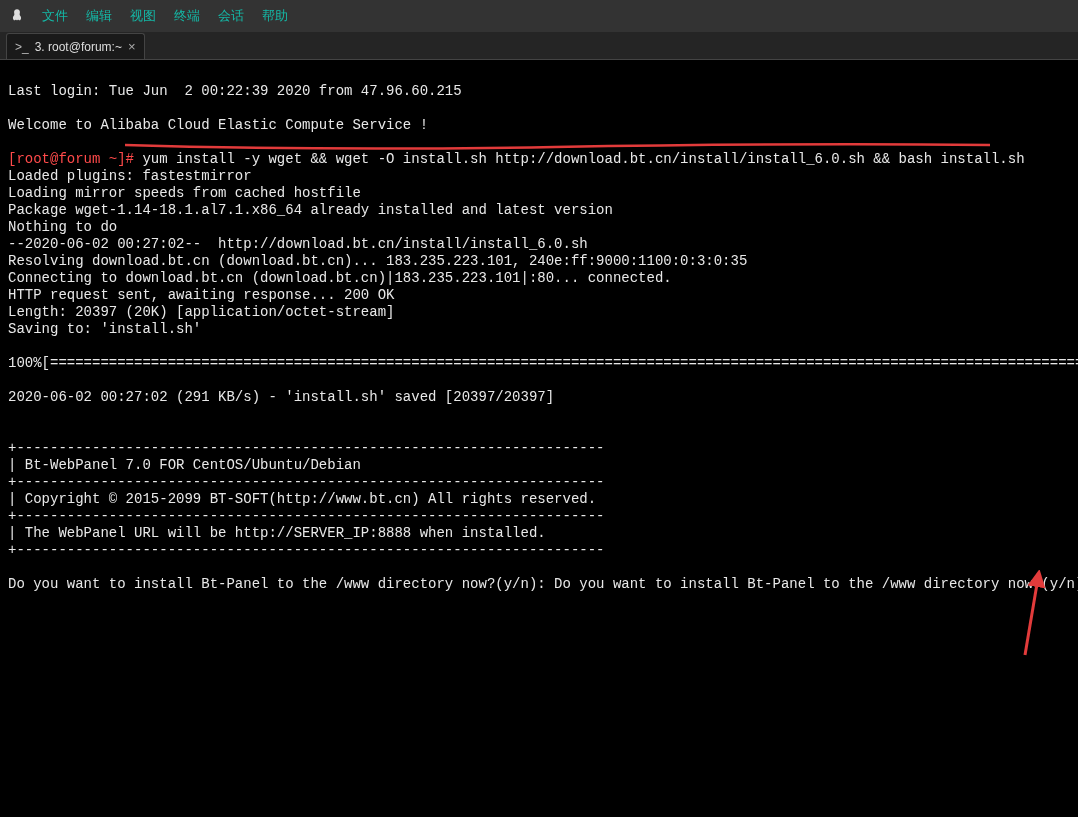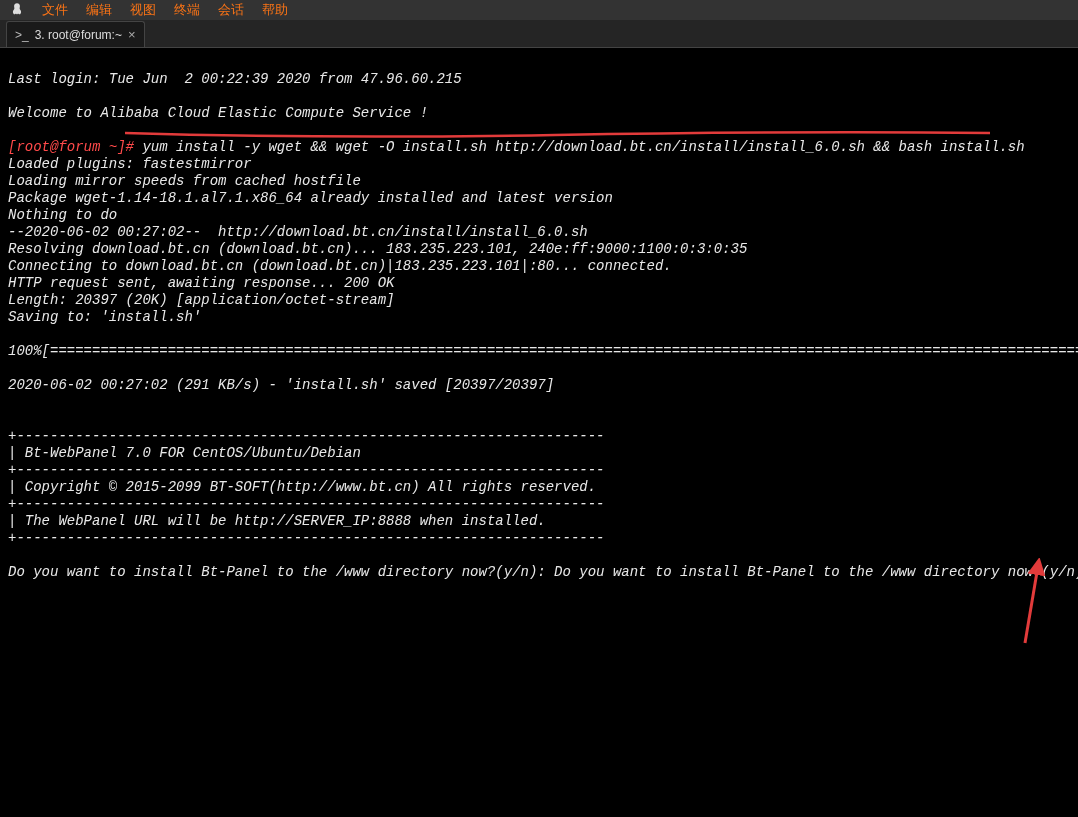--- a/index.html
+++ b/index.html
@@ -7,28 +7,28 @@
     background: #000;
     font-family: "Consolas", "Courier New", monospace;
     font-size: 14px;
     color: #e8e8e8;
     width: 1078px;
     height: 817px;
     overflow: hidden;
   }
   .menubar {
     background: #333333;
-    height: 20px;
+    height: 32px;
     display: flex;
     align-items: center;
     padding: 0 10px;
     gap: 18px;
     font-family: "Microsoft YaHei", sans-serif;
     font-size: 13px;
-    color: #f97316;
+    color: #14b8a6;
   }
   .menubar .penguin {
     font-size: 14px;
     color: #ddd;
   }
   .menubar span { cursor: pointer; }
   .tabbar {
     background: #252525;
     height: 28px;
     display: flex;
@@ -51,21 +51,20 @@
     gap: 6px;
   }
   .tab .prompt-icon { color: #bbb; font-size: 12px; }
   .tab .close { color: #aaa; cursor: pointer; font-size: 13px; }
   .terminal {
     background: #000;
     padding: 6px 8px;
     line-height: 17px;
     white-space: pre;
     position: relative;
-    font-style: italic;
   }
   .prompt-user { color: #ff4a4a; }
   .arrow {
     position: absolute;
     pointer-events: none;
   }
 </style>
 </head>
 <body>
 

